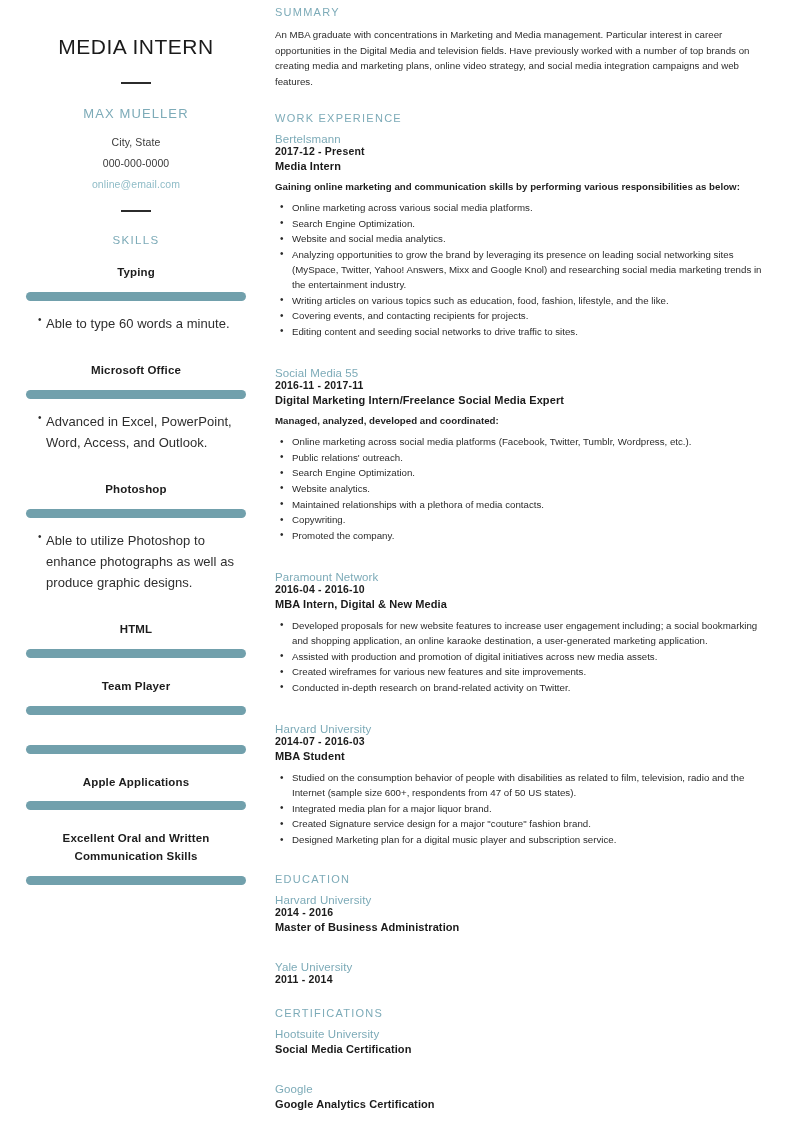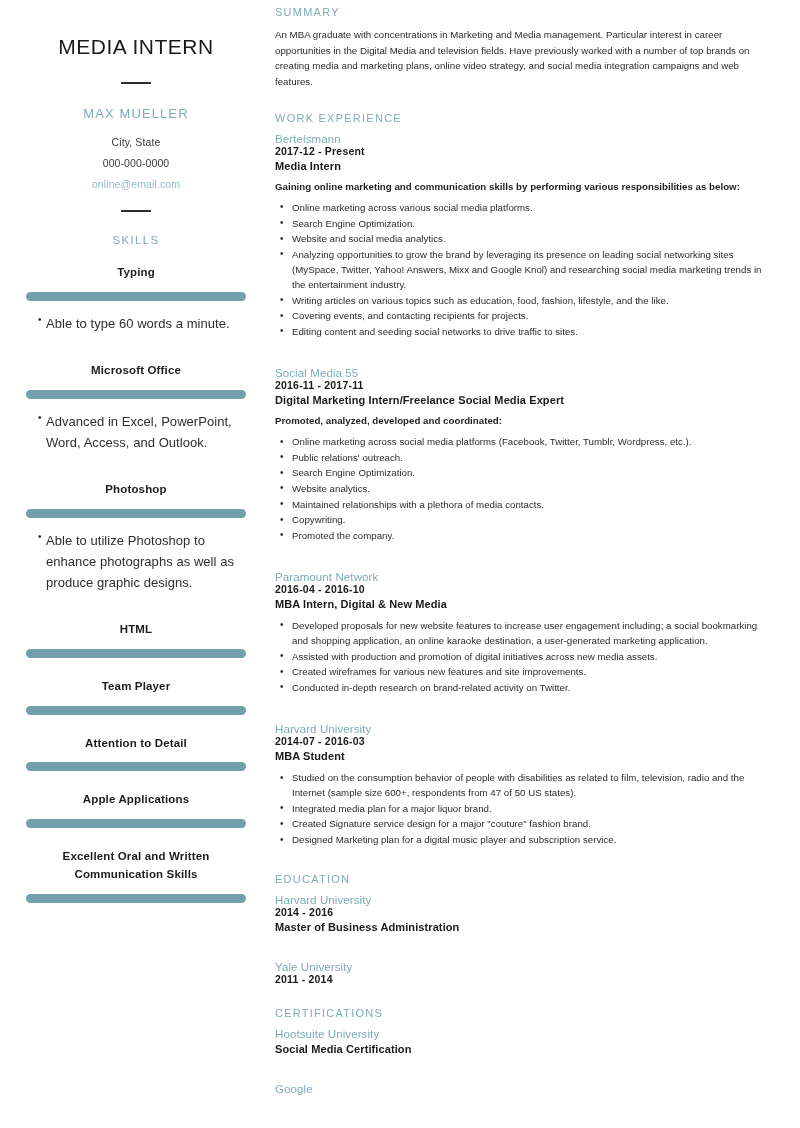--- a/index.html
+++ b/index.html
@@ -237,21 +237,20 @@
           <div class="skill-name">HTML</div>
           <div class="skill-bar" style="background: rgb(113, 160, 172);"></div>
         </div>
         <div class="skill-gap small"></div>
         <div class="skill-block">
           <div class="skill-name">Team Player</div>
           <div class="skill-bar" style="background: rgb(113, 160, 172);"></div>
         </div>
         <div class="skill-gap small"></div>
         <div class="skill-block">
-          <div class="skill-name">Attention to Detail</div>
           <div class="skill-bar" style="background: rgb(113, 160, 172);"></div>
         </div>
         <div class="skill-gap small"></div>
         <div class="skill-block">
           <div class="skill-name">Apple Applications</div>
           <div class="skill-bar" style="background: rgb(113, 160, 172);"></div>
         </div>
         <div class="skill-gap small"></div>
         <div class="skill-block">
           <div class="skill-name">Excellent Oral and Written Communication Skills</div>
@@ -290,21 +289,21 @@
               <li>Editing content and seeding social networks to drive traffic to sites.</li>
             </ul>
           </div>
           <div class="entry-spacer lg"></div>
           <div class="entry">
             <div class="entry-head">
               <div class="org">Social Media 55</div>
               <div class="dates">2016-11 - 2017-11</div>
             </div>
             <div class="role">Digital Marketing Intern/Freelance Social Media Expert</div>
-            <div class="intro">Promoted, analyzed, developed and coordinated:</div>
+            <div class="intro">Managed, analyzed, developed and coordinated:</div>
             <ul class="bullets">
               <li>Online marketing across social media platforms (Facebook, Twitter, Tumblr, Wordpress, etc.).</li>
               <li>Public relations' outreach.</li>
               <li>Search Engine Optimization.</li>
               <li>Website analytics.</li>
               <li>Maintained relationships with a plethora of media contacts.</li>
               <li>Copywriting.</li>
               <li>Promoted the company.</li>
             </ul>
           </div>
@@ -370,18 +369,19 @@
             <div class="entry-head">
               <div class="org">Hootsuite University</div>
             </div>
             <div class="edu-degree">Social Media Certification</div>
           </div>
           <div class="edu-spacer"></div>
           <div class="edu-entry">
             <div class="entry-head">
               <div class="org">Google</div>
             </div>
+            <div class="edu-degree">Google Analytics Certification</div>
           </div>
         </div>
     </section>
 
   </main>
 </div>
 
 </body></html>

